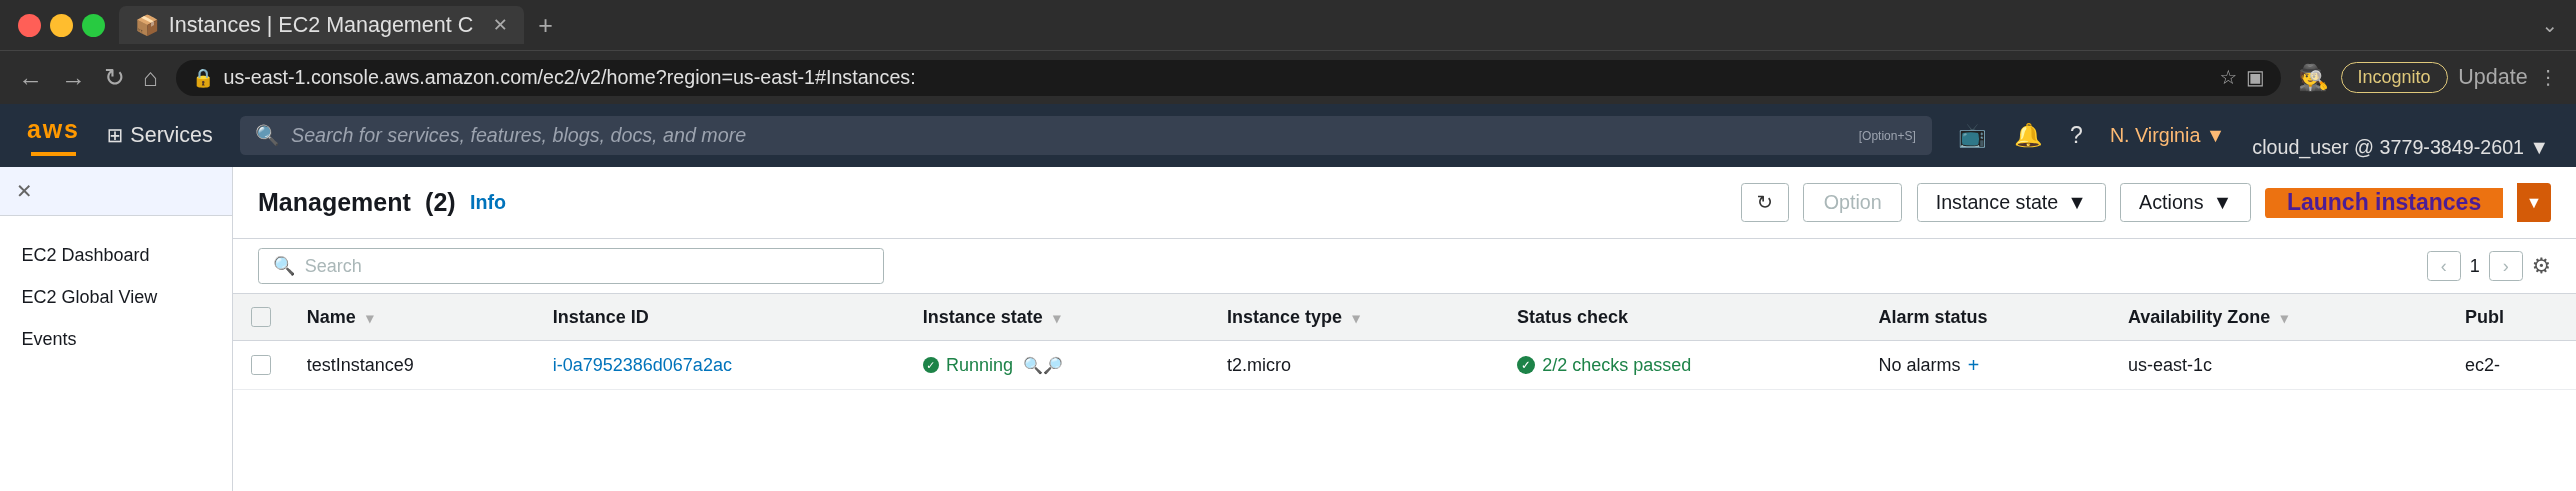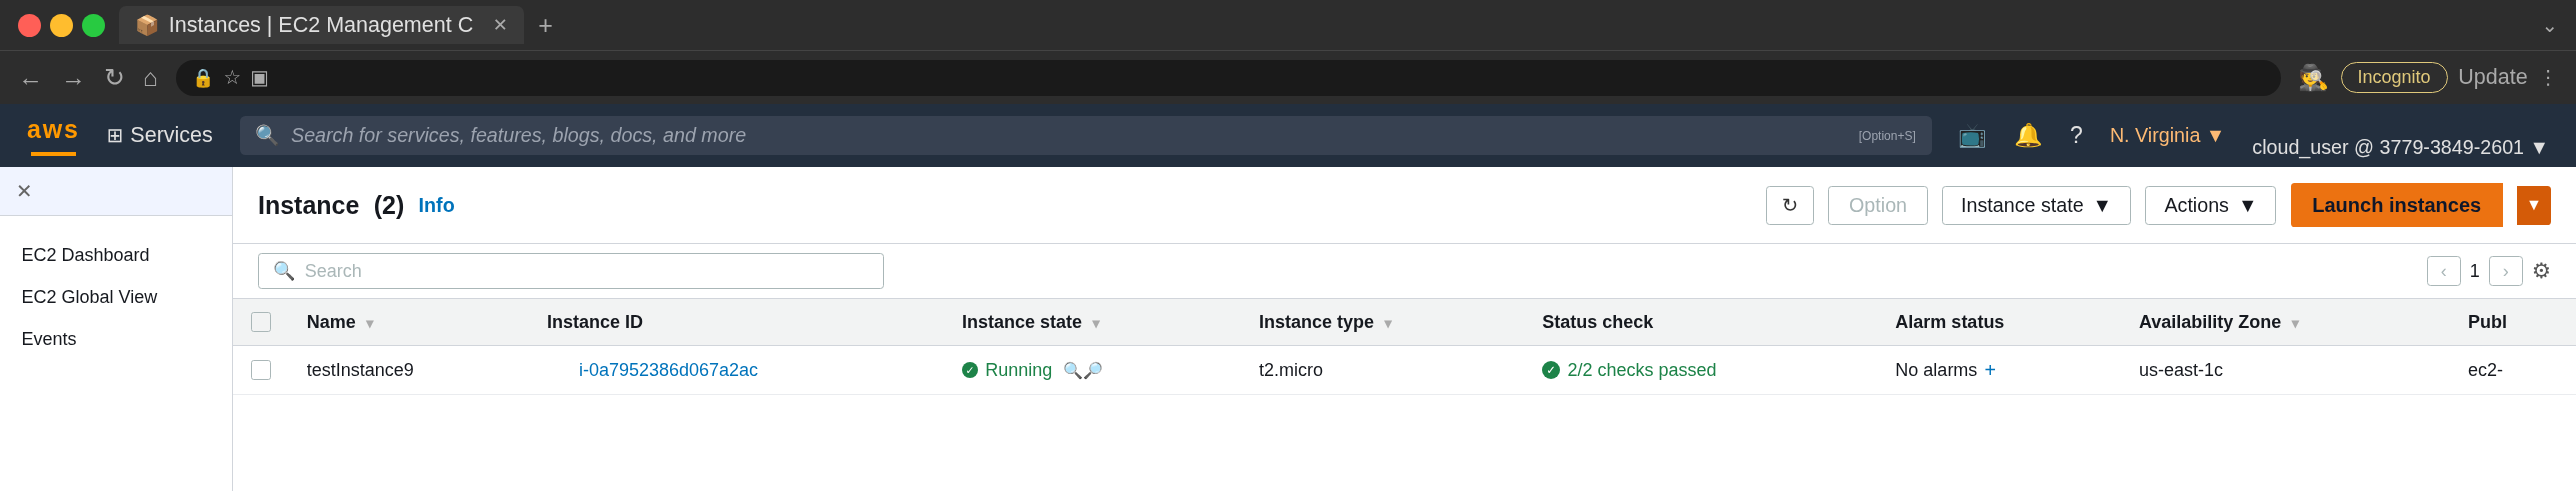--- a/index.html
+++ b/index.html
@@ -256,24 +256,24 @@
       color: #16191f;
       cursor: pointer;
       display: flex;
       align-items: center;
       gap: 9px;
     }
     .launch-btn {
       border: none;
       border-radius: 3.6px 0 0 3.6px;
       background: #ec7211;
-      height: 44px;
+      height: 30px;
       padding: 0 21.5px;
-      font-size: 20px;
-      color: #0f172a;
+      font-size: 23px;
+      color: #4c1d95;
       cursor: pointer;
       font-weight: 600;
     }
     .launch-dropdown {
       border: none;
       border-radius: 0 3.6px 3.6px 0;
       background: #d45b08;
       height: 39px;
       width: 34px;
       display: flex;
@@ -353,21 +353,21 @@
       color: #16191f;
       white-space: nowrap;
     }
     .checkbox-cell { width: 36px; }
     .check-box {
       width: 19.7px; height: 19.7px;
       border: 1.8px solid #aab7b8;
       border-radius: 2.7px;
       cursor: pointer;
     }
-    .link-cell { color: #0073bb; text-decoration: none; cursor: pointer; margin-left: 32px; }
+    .link-cell { color: #0073bb; text-decoration: none; cursor: pointer; }
     .status-running {
       display: flex;
       align-items: center;
       gap: 7.2px;
       color: #1d8348;
     }
     .status-dot-running {
       width: 16px; height: 16px;
       border-radius: 50%;
       background: #1d8348;
@@ -420,20 +420,21 @@
   </div>
 </div>
 
 <div class="addressbar">
   <button class="nav-btn">←</button>
   <button class="nav-btn">→</button>
   <button class="nav-btn">↻</button>
   <button class="nav-btn">⌂</button>
   <div class="addr-box">
     <span class="addr-lock">🔒</span>
+    <span class="addr-text">us-east-1.console.aws.amazon.com/ec2/v2/home?region=us-east-1#Instances:</span>
     <span class="addr-star">☆</span>
     <span class="addr-sidebar">▣</span>
   </div>
   <div class="addr-ext">
     <span class="ext-icon">🕵️</span>
     <button class="incognito-btn">Incognito</button>
     <button class="update-btn">Update</button>
     <span style="color:#aaa;font-size:19.7px;">⋮</span>
   </div>
 </div>
@@ -470,21 +471,21 @@
     <div class="sidebar-menu">
       <div class="sidebar-item">EC2 Dashboard</div>
       <div class="sidebar-item">EC2 Global View</div>
       <div class="sidebar-item">Events</div>
     </div>
   </div>
 
   <div class="content-area">
 
     <div class="instances-toolbar">
-      <span class="instances-title">Instance</span>
+      <span class="instances-title">Management</span>
       <span class="instances-count">(2)</span>
       <span class="info-badge">Info</span>
       <div class="spacer"></div>
       <button class="refresh-btn">↻</button>
       <button class="connect-btn">Option</button>
       <button class="instance-state-btn">
         <span>Instance state</span>
         <span>▼</span>
       </button>
       <button class="actions-btn">

